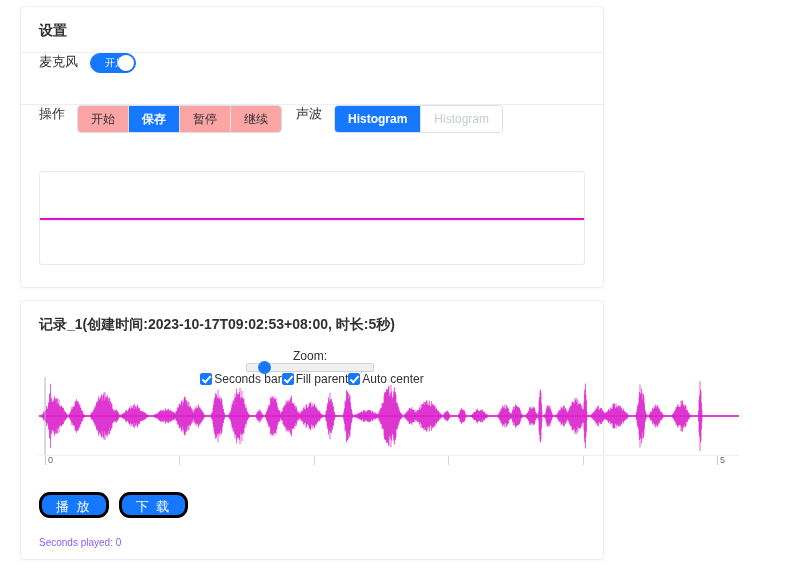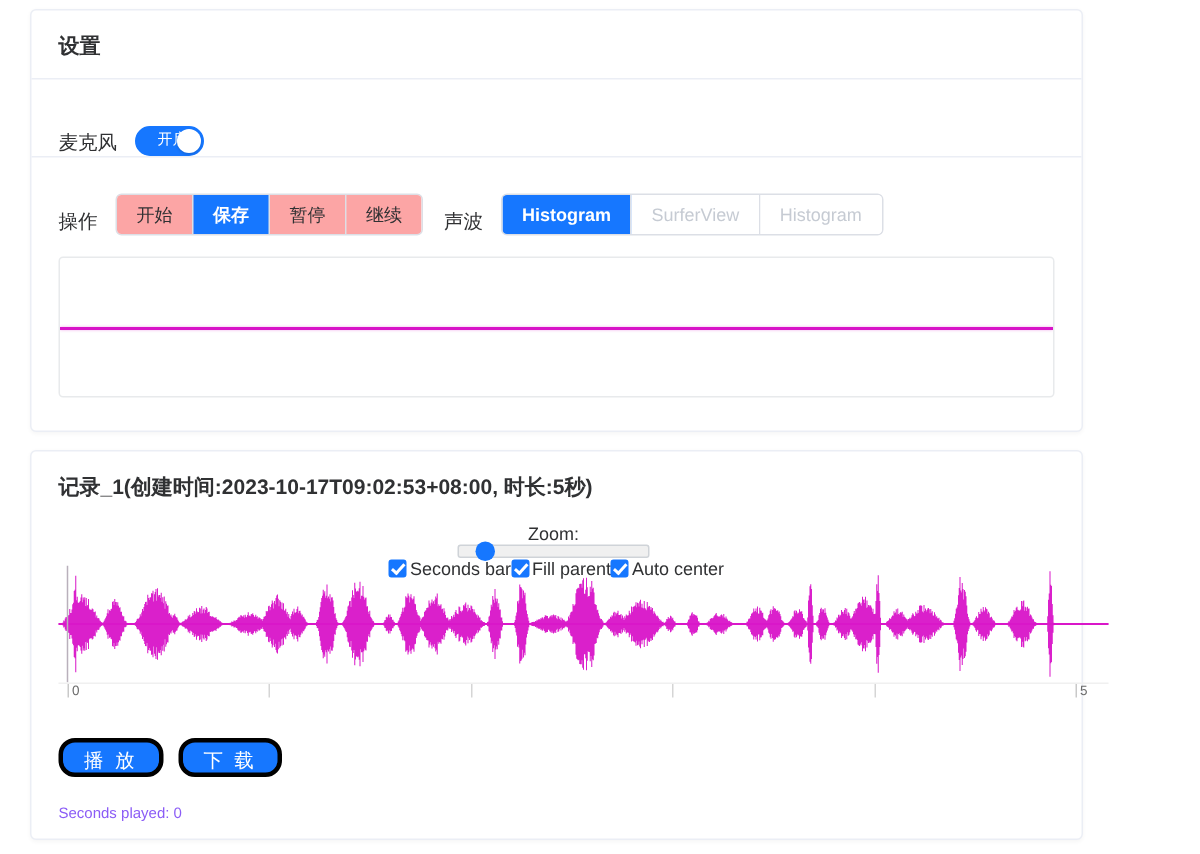--- a/index.html
+++ b/index.html
@@ -20,21 +20,21 @@
     position: relative;
     width: 800px;
     height: 569px;
     padding: 0;
   }
 
   
   .card {
     position: absolute;
     left: 20px;
-    width: 702px;
+    width: 584px;
     background: #ffffff;
     border: 1px solid #ebeef5;
     border-radius: 4px;
     box-shadow: 0 1px 3px rgba(0,0,0,0.04);
     box-sizing: border-box;
   }
   #settings-card { top: 6px; height: 282px; }
   #record-card   { top: 300px; height: 260px; }
 
   .card-header {
@@ -48,21 +48,21 @@
     box-sizing: border-box;
   }
   .card-header.plain {
     border-bottom: none;
     font-weight: bold;
   }
 
   
   .setting-row {
     display: flex;
-    align-items: flex-end;
+    align-items: flex-start;
     padding: 0 18px;
     height: 52px;
     border-bottom: 1px solid #ebeef5;
     box-sizing: border-box;
   }
   .setting-row.last { border-bottom: none; }
   .row-label {
     font-size: 13px;
     color: #303133;
     margin-right: 12px;
@@ -319,21 +319,20 @@
         <button class="btn">开始</button>
         <button class="btn active">保存</button>
         <button class="btn">暂停</button>
         <button class="btn">继续</button>
       </span>
 
       <span class="row-label">声波</span>
 
       <span class="btn-group">
         <button class="btn active">Histogram</button>
-        <button class="btn disabled">SurferView</button>
         <button class="btn disabled">Histogram</button>
       </span>
     </div>
 
     <div class="wave-preview-wrap">
       <div class="wave-preview">
         <div class="flatline"></div>
       </div>
     </div>
   </div>

